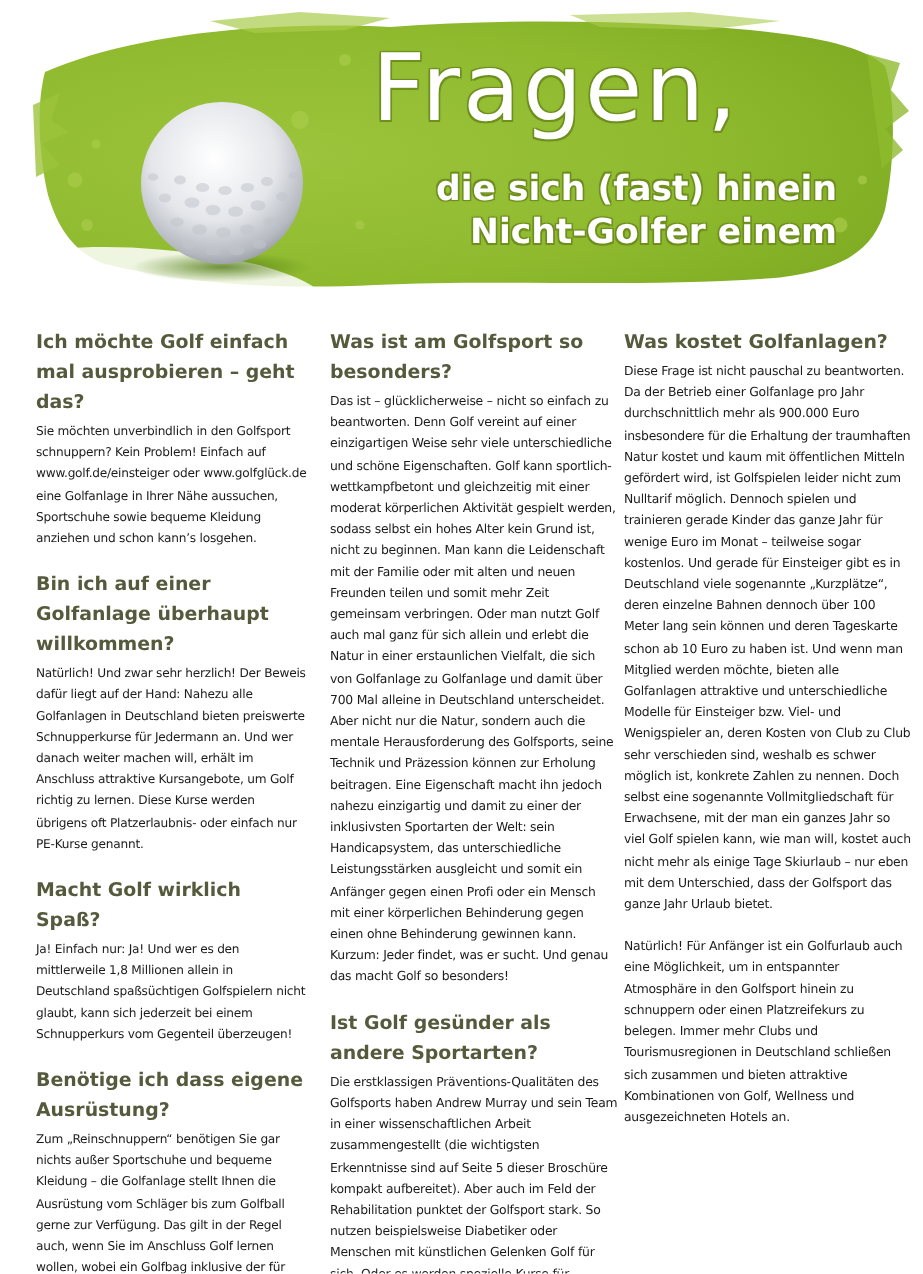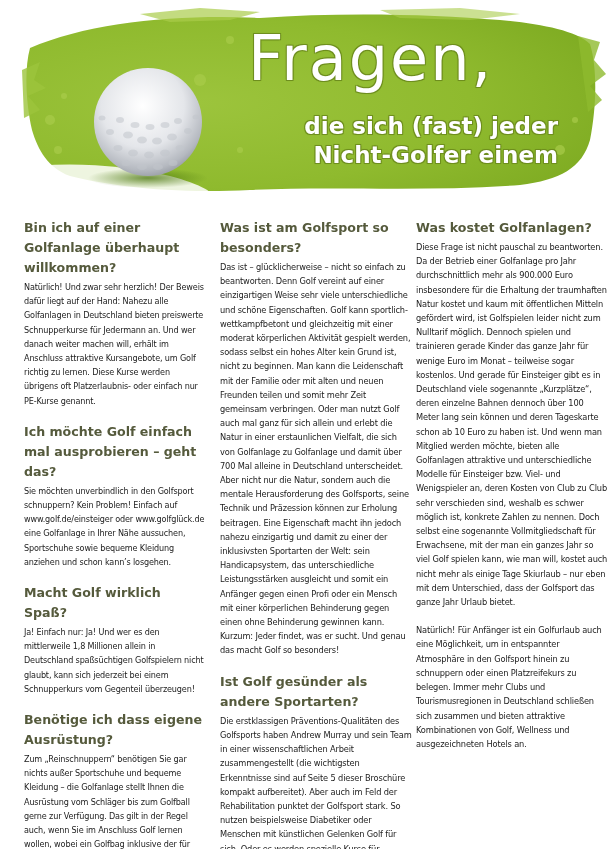--- a/index.html
+++ b/index.html
@@ -113,33 +113,33 @@
           <ellipse cx="135" cy="125" rx="4.5" ry="3"></ellipse>
         <ellipse cx="150" cy="127" rx="4.5" ry="3"></ellipse>
           <ellipse cx="165" cy="125" rx="4.5" ry="3"></ellipse>
         <ellipse cx="102" cy="118" rx="3.5" ry="2.5"></ellipse>
           <ellipse cx="196" cy="117" rx="3.5" ry="2.5"></ellipse>
       </g>
     </g>
   </svg>
   <div class="title-main">Fragen,</div>
   <div class="title-sub">
-    <span>die sich (fast) jeder</span>
+    <span>die sich (fast) hinein</span>
     <span>Nicht-Golfer einem</span>
   </div>
 </div>
 
 <div class="col col1">
   <div class="section">
+    <h2>Ich möchte Golf einfach mal ausprobieren – geht das?</h2>
+    <p>Sie möchten unverbindlich in den Golfsport schnuppern? Kein Problem! Einfach auf www.golf.de/einsteiger oder www.golfglück.de eine Golfanlage in Ihrer Nähe aussuchen, Sportschuhe sowie bequeme Kleidung anziehen und schon kann’s losgehen.</p>
+  </div>
+  <div class="section">
     <h2>Bin ich auf einer Golfanlage überhaupt willkommen?</h2>
     <p>Natürlich! Und zwar sehr herzlich! Der Beweis dafür liegt auf der Hand: Nahezu alle Golfanlagen in Deutschland bieten preiswerte Schnupperkurse für Jedermann an. Und wer danach weiter machen will, erhält im Anschluss attraktive Kursangebote, um Golf richtig zu lernen. Diese Kurse werden übrigens oft Platzerlaubnis- oder einfach nur PE-Kurse genannt.</p>
-  </div>
-  <div class="section">
-    <h2>Ich möchte Golf einfach mal ausprobieren – geht das?</h2>
-    <p>Sie möchten unverbindlich in den Golfsport schnuppern? Kein Problem! Einfach auf www.golf.de/einsteiger oder www.golfglück.de eine Golfanlage in Ihrer Nähe aussuchen, Sportschuhe sowie bequeme Kleidung anziehen und schon kann’s losgehen.</p>
   </div>
   <div class="section">
     <h2>Macht Golf wirklich Spaß?</h2>
     <p>Ja! Einfach nur: Ja! Und wer es den mittlerweile 1,8 Millionen allein in Deutschland spaßsüchtigen Golfspielern nicht glaubt, kann sich jederzeit bei einem Schnupperkurs vom Gegenteil überzeugen!</p>
   </div>
   <div class="section">
     <h2>Benötige ich dass eigene Ausrüstung?</h2>
     <p>Zum „Reinschnuppern“ benötigen Sie gar nichts außer Sportschuhe und bequeme Kleidung – die Golfanlage stellt Ihnen die Ausrüstung vom Schläger bis zum Golfball gerne zur Verfügung. Das gilt in der Regel auch, wenn Sie im Anschluss Golf lernen wollen, wobei ein Golfbag inklusive der für Einsteiger notwendigen Golfschläger weniger als 200 Euro kosten kann. Unser Tipp: Wenn Sie Fragen zur Ausrüstung haben, hilft Ihnen Ihr Golflehrer oder der Verkäufer im Sportgeschäft auf der Anlage, das „Pro-Shop“ genannt wird, gerne weiter.</p>
   </div>
 </div>

